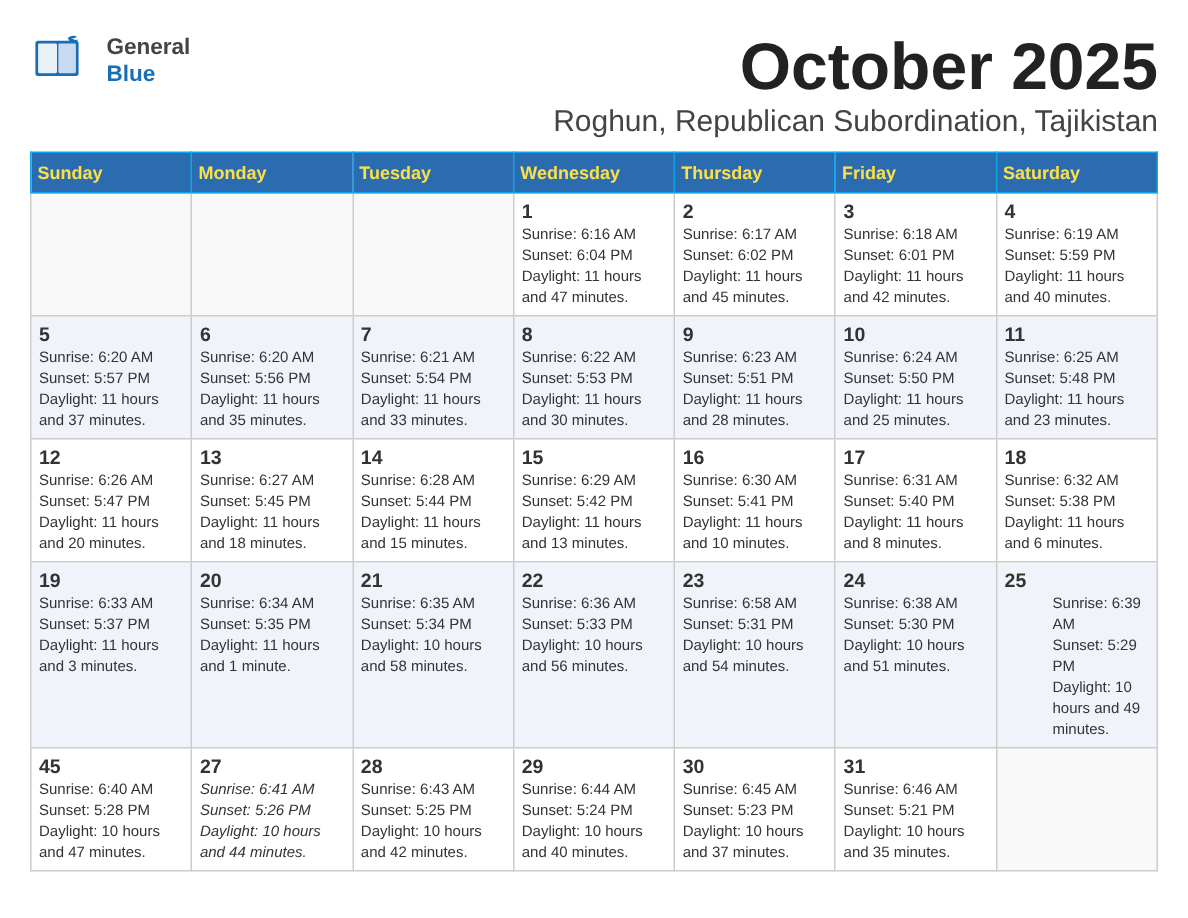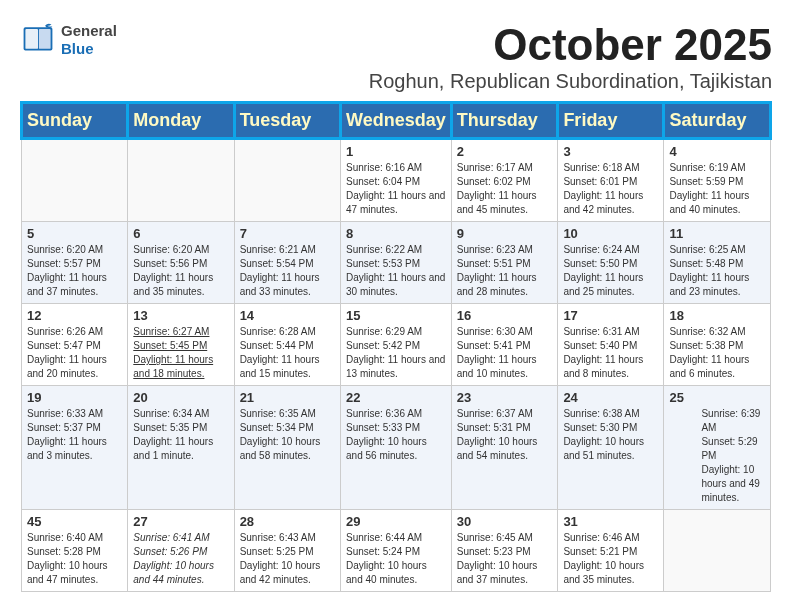--- a/index.html
+++ b/index.html
@@ -28,25 +28,25 @@
       font-size: 20px;
       color: #444;
     }
     .calendar {
       width: 100%;
       border-collapse: collapse;
       margin-top: 8px;
     }
     .calendar th {
       background-color: #2b6cb0;
-      color: #fef9c3;
-      font-size: 18px;
+      color: #fde047;
+      font-size: 12px;
       padding: 6px 4px;
       text-align: left;
-      border: 3px solid #0ea5e9;
+      border: 1px solid #0ea5e9;
     }
     .calendar td {
       border: 1px solid #ccc;
       vertical-align: top;
       padding: 4px 5px;
       width: 14.28%;
       min-height: 80px;
       background: #fff;
       font-size: 10.5px;
       color: #333;
@@ -64,21 +64,21 @@
       font-size: 10px;
       line-height: 1.4;
       color: #333;
     }
     .empty-cell {
       background: #f9f9f9 !important;
     }
     .logo-wrapper {
       display: flex;
       align-items: center;
-      gap: 5px;
+      gap: 15px;
     }
     .logo-icon svg {
       width: 36px;
       height: 36px;
     }
     .logo-wordmark {
       font-size: 15px;
       font-weight: bold;
       line-height: 1.2;
     }
@@ -203,21 +203,21 @@
       </tr>
       <tr>
         <td>
           <span class="day-num">12</span>
           <div class="day-info" style="white-space: pre-line;">Sunrise: 6:26 AM
 Sunset: 5:47 PM
 Daylight: 11 hours and 20 minutes.</div>
         </td>
         <td>
           <span class="day-num">13</span>
-          <div class="day-info" style="white-space: pre-line; text-decoration: underline;">Sunrise: 6:27 AM
+          <div class="day-info" style="white-space: pre-line;">Sunrise: 6:27 AM
 Sunset: 5:45 PM
 Daylight: 11 hours and 18 minutes.</div>
         </td>
         <td>
           <span class="day-num">14</span>
           <div class="day-info" style="white-space: pre-line;">Sunrise: 6:28 AM
 Sunset: 5:44 PM
 Daylight: 11 hours and 15 minutes.</div>
         </td>
         <td>
@@ -265,21 +265,21 @@
 Daylight: 10 hours and 58 minutes.</div>
         </td>
         <td>
           <span class="day-num">22</span>
           <div class="day-info" style="white-space: pre-line;">Sunrise: 6:36 AM
 Sunset: 5:33 PM
 Daylight: 10 hours and 56 minutes.</div>
         </td>
         <td>
           <span class="day-num">23</span>
-          <div class="day-info" style="white-space: pre-line;">Sunrise: 6:37 AM
+          <div class="day-info" style="white-space: pre-line;">Sunrise: 6:58 AM
 Sunset: 5:31 PM
 Daylight: 10 hours and 54 minutes.</div>
         </td>
         <td>
           <span class="day-num">24</span>
           <div class="day-info" style="white-space: pre-line;">Sunrise: 6:38 AM
 Sunset: 5:30 PM
 Daylight: 10 hours and 51 minutes.</div>
         </td>
         <td>

